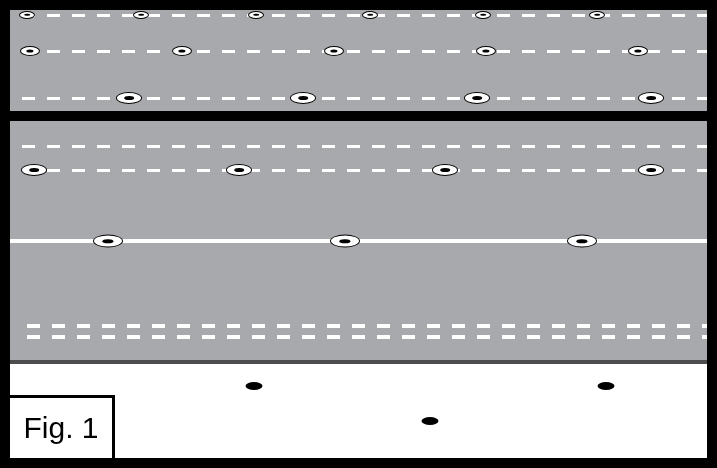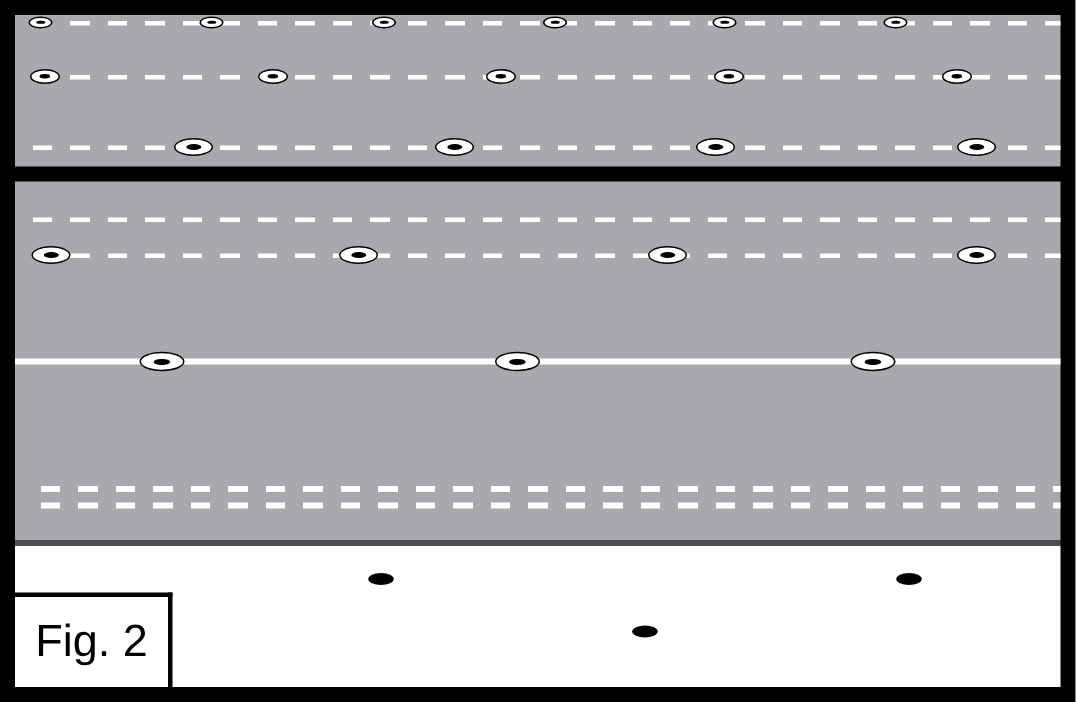--- a/index.html
+++ b/index.html
@@ -87,14 +87,14 @@
     <div class="marker xl" style="left: 345px; top: 241px;"></div>
     <div class="marker xl" style="left: 582px; top: 241px;"></div>
     <div class="lane-dash" style="left: 27px; width: 680px; top: 324px; height: 4px;"></div>
     <div class="lane-dash" style="left: 27px; width: 680px; top: 335px; height: 4px;"></div>
     <div class="dot" style="left: 254px; top: 386px;"></div>
     <div class="dot" style="left: 606px; top: 386px;"></div>
     <div class="dot" style="left: 430px; top: 421px;"></div>
   </div>
 
 <div class="fig-label">
-  <span>Fig. 2</span>
+  <span>Fig. 1</span>
 </div>
 
 </body></html>

